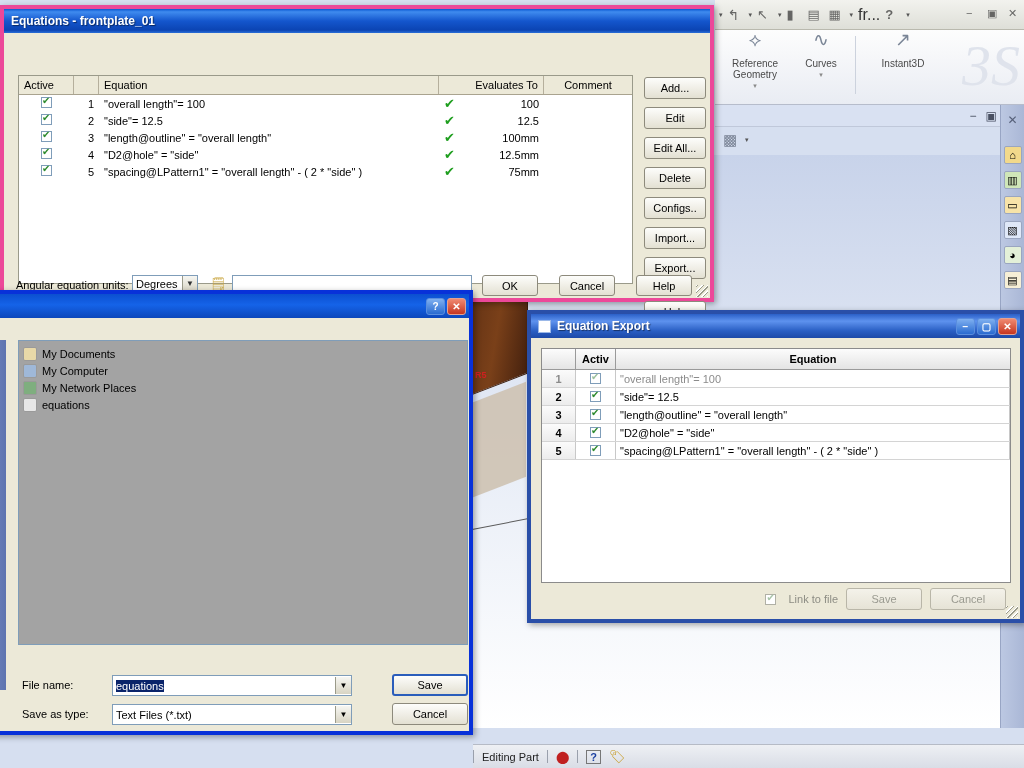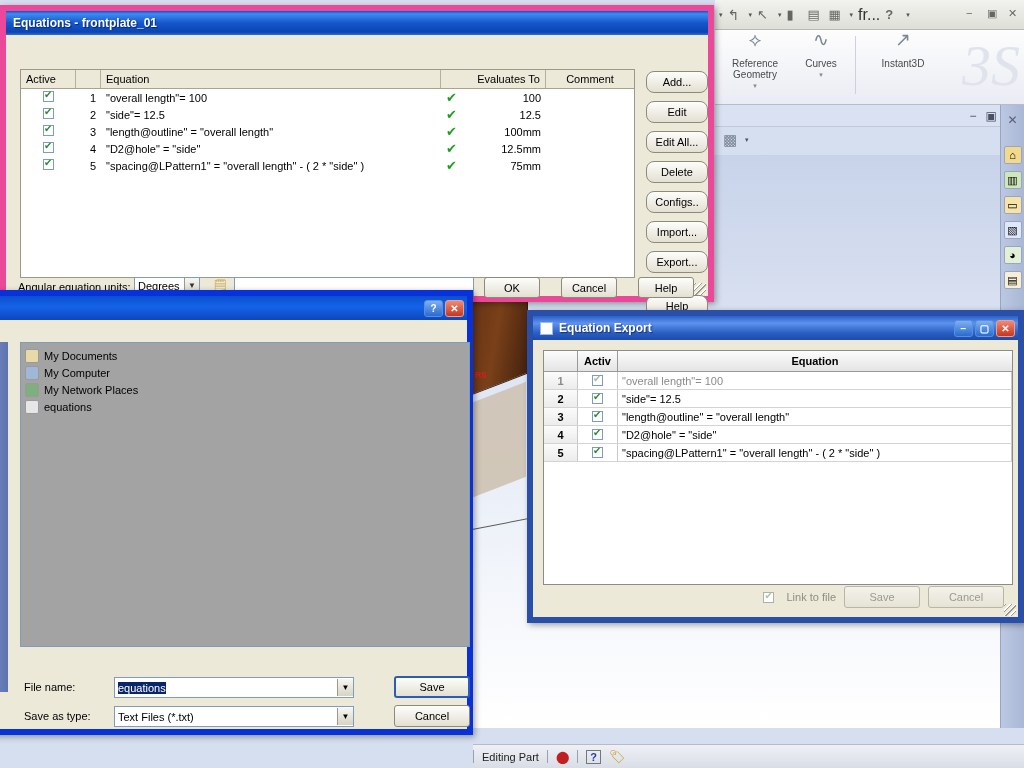--- a/index.html
+++ b/index.html
@@ -71,51 +71,51 @@
                background:linear-gradient(#eef0f4,#d9dde6); border-top:1px solid #b6bbc6;
                display:flex; align-items:center; justify-content:flex-start; gap:8px;
                padding-right:12px; color:#222; font-size:11px; }
   .sb-sep { width:1px; height:13px; background:#9aa0ac; }
 
   
   .wm { position:absolute; color:rgba(255,255,255,.45); font-weight:bold;
         font-family:"Liberation Sans", sans-serif; pointer-events:none; user-select:none; }
 
   
-  .dlg { position:absolute; background:#ece9d8; border:6px solid #ec4899;
+  .dlg { position:absolute; background:#ece9d8; border:4px solid #ec4899;
          box-shadow:2px 2px 6px rgba(0,0,0,.35); }
   .dlg-title { height:24px; display:flex; align-items:center;
                background:linear-gradient(180deg,#0a57d0 0%,#3f8bef 12%,#1456cd 50%,#0b44b3 88%,#2a6fd8 100%);
                color:#fff; font-weight:bold; font-size:12px; padding:0 3px 0 7px; }
   .dlg-title .ttl { flex:1; text-shadow:1px 1px 1px rgba(0,0,0,.5); white-space:nowrap; overflow:hidden; }
   .winbtn { width:19px; height:17px; margin-left:2px; border:1px solid #5a8ede;
             border-radius:3px; font-size:10px; font-weight:bold; color:#fff; text-align:center;
             line-height:15px; background:linear-gradient(#7fb0f0,#2a6bd0); }
   .winbtn.close { background:linear-gradient(#f08a72,#c63620); border-color:#e3a292; }
 
   
   #eq-dialog { left:0px; top:5px; width:714px; height:297px; }
-  #eq-body { position:absolute; inset:24px 0 0 0; padding:8px; }
+  #eq-body { position:absolute; inset:24px 0 0 0; padding:8px;margin-top:8px; }
   .grid-wrap { position:absolute; left:14px; top:34px; width:615px; height:209px;
                background:#fff; border:1px solid #9a9a8a; }
   .grid-head { display:flex; height:19px; background:#ece9d8;
                border-bottom:1px solid #a9a38f; font-size:11px; color:#000; }
   .gh { border-right:1px solid #b5af9c; padding:3px 5px 0 5px; white-space:nowrap; overflow:hidden; }
   .grid-rows { font-size:11px; }
   .grow { display:flex; height:17px; align-items:center; }
   .gc { padding:0 5px; white-space:nowrap; overflow:hidden; }
   .cb { width:11px; height:11px; border:1px solid #7f9db9; background:#fff;
         display:inline-block; position:relative; }
   .cb::after { content:"✔"; position:absolute; left:0px; top:-3px; font-size:10px; color:#2e8b2e; }
   .chk-big { color:#1e9e1e; font-size:13px; font-weight:bold; font-family:"DejaVu Sans", sans-serif; }
 
   .sidebtns { position:absolute; left:640px; top:36px; width:64px; }
   .sbtn { width:62px; height:22px; margin-bottom:8px; font-size:11px;
           background:linear-gradient(#fdfdfb,#e3e0d2); border:1px solid #8d8a7c;
-          border-radius:8px; color:#000; }
+          border-radius:3px; color:#000; }
 
   #eq-bottom { position:absolute; left:0; right:0; top:255px; height:42px; }
   .lbl { font-size:11px; color:#000; }
   .combo { height:18px; border:1px solid #7f9db9; background:#fff; font-size:11px;
            display:flex; align-items:center; padding-left:3px; color:#000; }
   .combo .arrow { margin-left:auto; width:15px; height:16px;
                   background:linear-gradient(#f6f6f2,#d8d4c3); border-left:1px solid #9a9a8a;
                   text-align:center; font-size:8px; line-height:16px; color:#333; }
   .obtn { width:56px; height:21px; font-size:11px; background:linear-gradient(#fdfdfb,#e3e0d2);
           border:1px solid #8d8a7c; border-radius:3px; }

